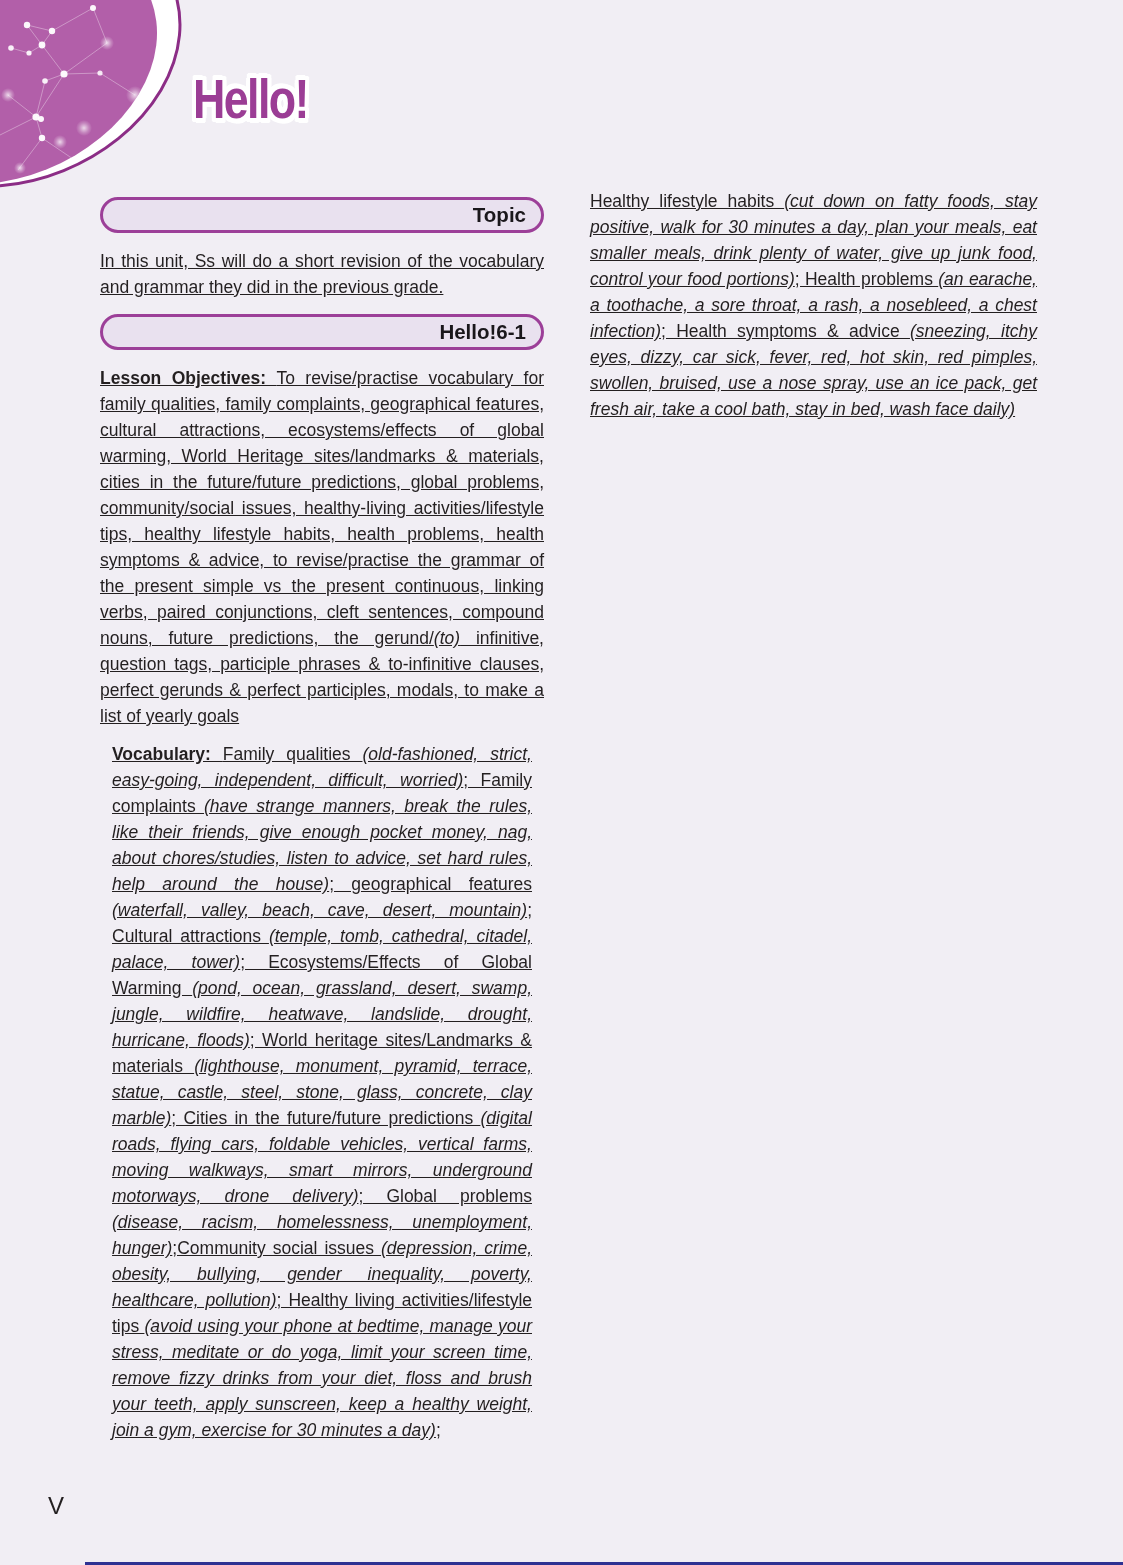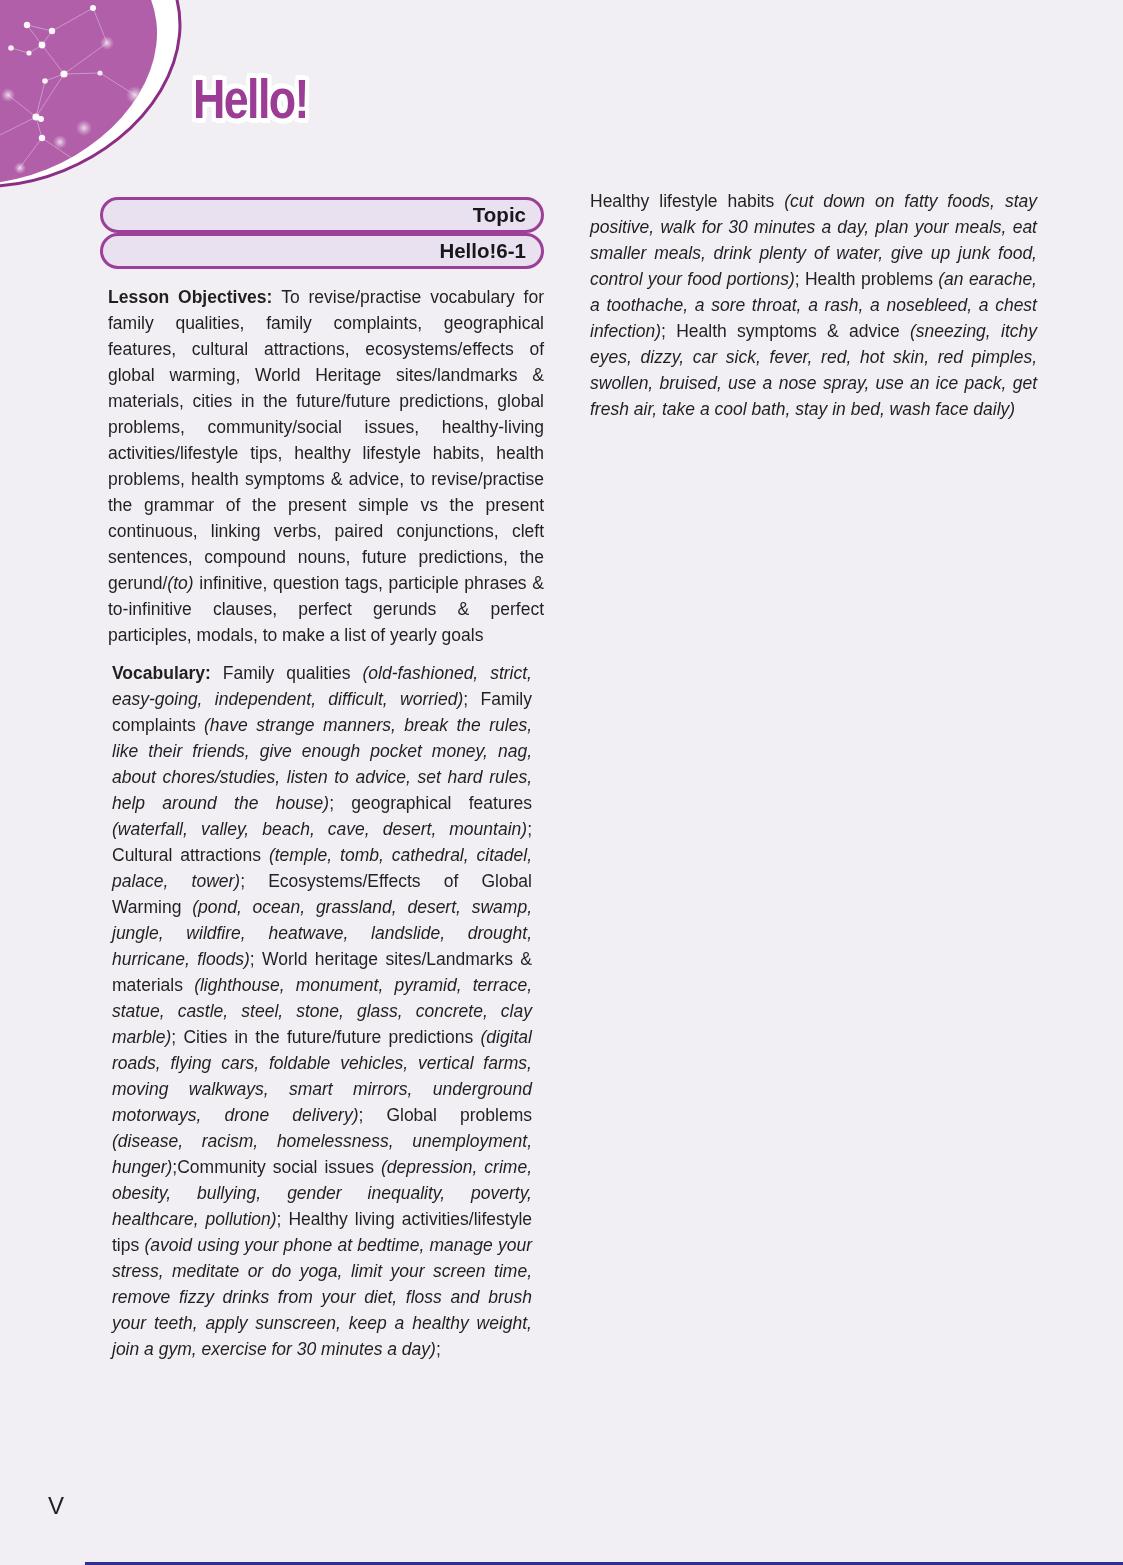--- a/index.html
+++ b/index.html
@@ -50,22 +50,23 @@
     background:var(--banner-fill);
     display:flex;align-items:center;justify-content:flex-end;
     padding:0 15px 0 14px;
     font-size:20.5px;font-weight:bold;color:#1a171b;
   }
   .body-text{
     margin:15px 0 14px 0;
     font-size:17.5px;
     line-height:26px;
     text-align:justify;
+    text-decoration:underline;
   }
-  .body-text.tight{margin:15px 0 0 8px;}
+  .body-text.tight{margin:15px 0 0 0;}
   .body-text.flow{margin:12px;}
   .col-right .body-text{margin:0;}
   .page-number{
     position:absolute;left:48px;top:1492px;
     font-size:24px;color:var(--body-text);
   }
   .bottom-rule{
     position:absolute;left:85px;right:0;bottom:0;height:3px;
     background:var(--bottom-rule);
   }
@@ -130,20 +131,21 @@
     <circle cx="20" cy="168" r="6" fill="url(#softDot)"></circle>
   </g>
 </svg>
 
 <h1 class="main-title">Hello!</h1>
 
 <div class="col col-left">
   <div class="pill">
     <span>Topic</span>
   </div>
+  <p class="body-text">In this unit, Ss will do a short revision of the vocabulary and grammar they did in the previous grade.</p>
   <div class="pill">
     <span>Hello!</span>
     <span>6-1</span>
   </div>
   <p class="body-text tight"><span style="font-weight: bold;">Lesson Objectives: </span><span>To revise/practise vocabulary for family qualities, family complaints, geographical features, cultural attractions, ecosystems/effects of global warming, World Heritage sites/landmarks &amp; materials, cities in the future/future predictions, global problems, community/social issues, healthy-living activities/lifestyle tips, healthy lifestyle habits, health problems, health symptoms &amp; advice, to revise/practise the grammar of the present simple vs the present continuous, linking verbs, paired conjunctions, cleft sentences, compound nouns, future predictions, the gerund/</span><span style="font-style: italic;">(to)</span><span> infinitive, question tags, participle phrases &amp; to-infinitive clauses, perfect gerunds &amp; perfect participles, modals, to make a list of yearly goals</span></p>
   <p class="body-text flow"><span style="font-weight: bold;">Vocabulary: </span><span>Family qualities </span><span style="font-style: italic;">(old-fashioned, strict, easy-going, independent, difficult, worried)</span><span>; Family complaints </span><span style="font-style: italic;">(have strange manners, break the rules, like their friends, give enough pocket money, nag, about chores/studies, listen to advice, set hard rules, help around the house)</span><span>; geographical features </span><span style="font-style: italic;">(waterfall, valley, beach, cave, desert, mountain)</span><span>; Cultural attractions </span><span style="font-style: italic;">(temple, tomb, cathedral, citadel, palace, tower)</span><span>; Ecosystems/Effects of Global Warming </span><span style="font-style: italic;">(pond, ocean, grassland, desert, swamp, jungle, wildfire, heatwave, landslide, drought, hurricane, floods)</span><span>; World heritage sites/Landmarks &amp; materials </span><span style="font-style: italic;">(lighthouse, monument, pyramid, terrace, statue, castle, steel, stone, glass, concrete, clay marble)</span><span>; Cities in the future/future predictions </span><span style="font-style: italic;">(digital roads, flying cars, foldable vehicles, vertical farms, moving walkways, smart mirrors, underground motorways, drone delivery)</span><span>; Global problems </span><span style="font-style: italic;">(disease, racism, homelessness, unemployment, hunger)</span><span>;Community social issues </span><span style="font-style: italic;">(depression, crime, obesity, bullying, gender inequality, poverty, healthcare, pollution)</span><span>; Healthy living activities/lifestyle tips </span><span style="font-style: italic;">(avoid using your phone at bedtime, manage your stress, meditate or do yoga, limit your screen time, remove fizzy drinks from your diet, floss and brush your teeth, apply sunscreen, keep a healthy weight, join a gym, exercise for 30 minutes a day)</span><span>;</span></p>
 </div>
 
 <div class="col col-right">
   <p class="body-text"><span>Healthy lifestyle habits </span><span style="font-style: italic;">(cut down on fatty foods, stay positive, walk for 30 minutes a day, plan your meals, eat smaller meals, drink plenty of water, give up junk food, control your food portions)</span><span>; Health problems </span><span style="font-style: italic;">(an earache, a toothache, a sore throat, a rash, a nosebleed, a chest infection)</span><span>; Health symptoms &amp; advice </span><span style="font-style: italic;">(sneezing, itchy eyes, dizzy, car sick, fever, red, hot skin, red pimples, swollen, bruised, use a nose spray, use an ice pack, get fresh air, take a cool bath, stay in bed, wash face daily)</span></p>

